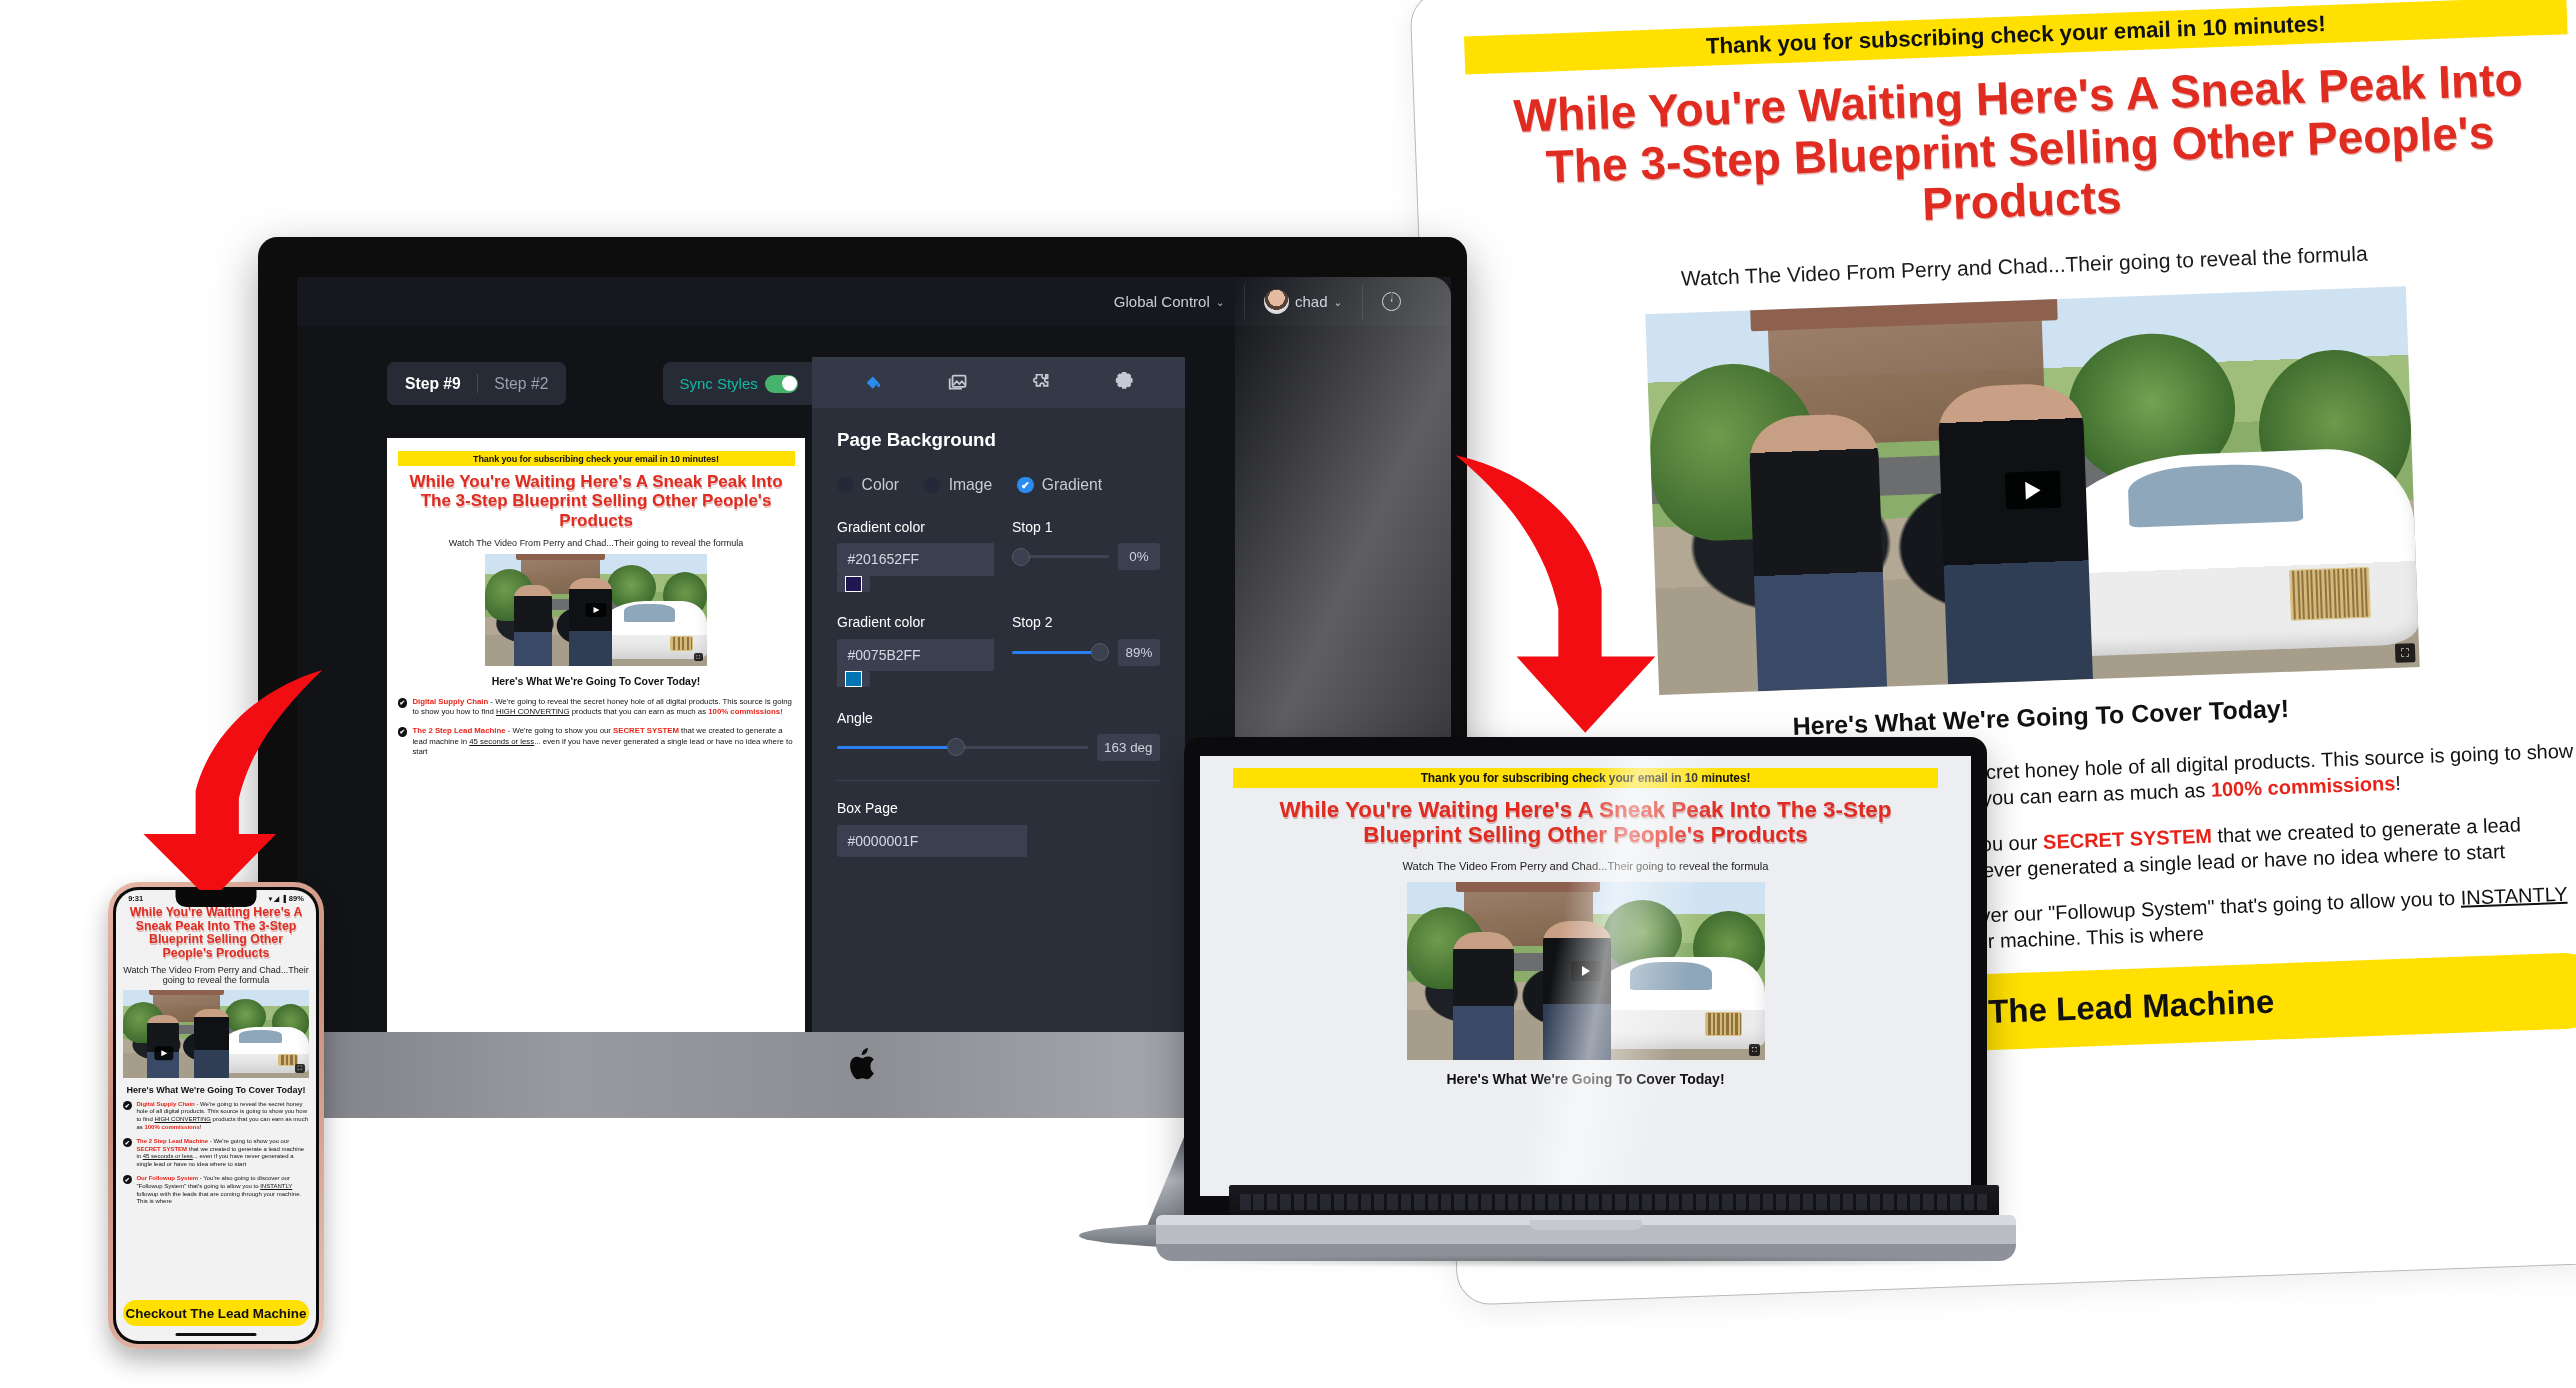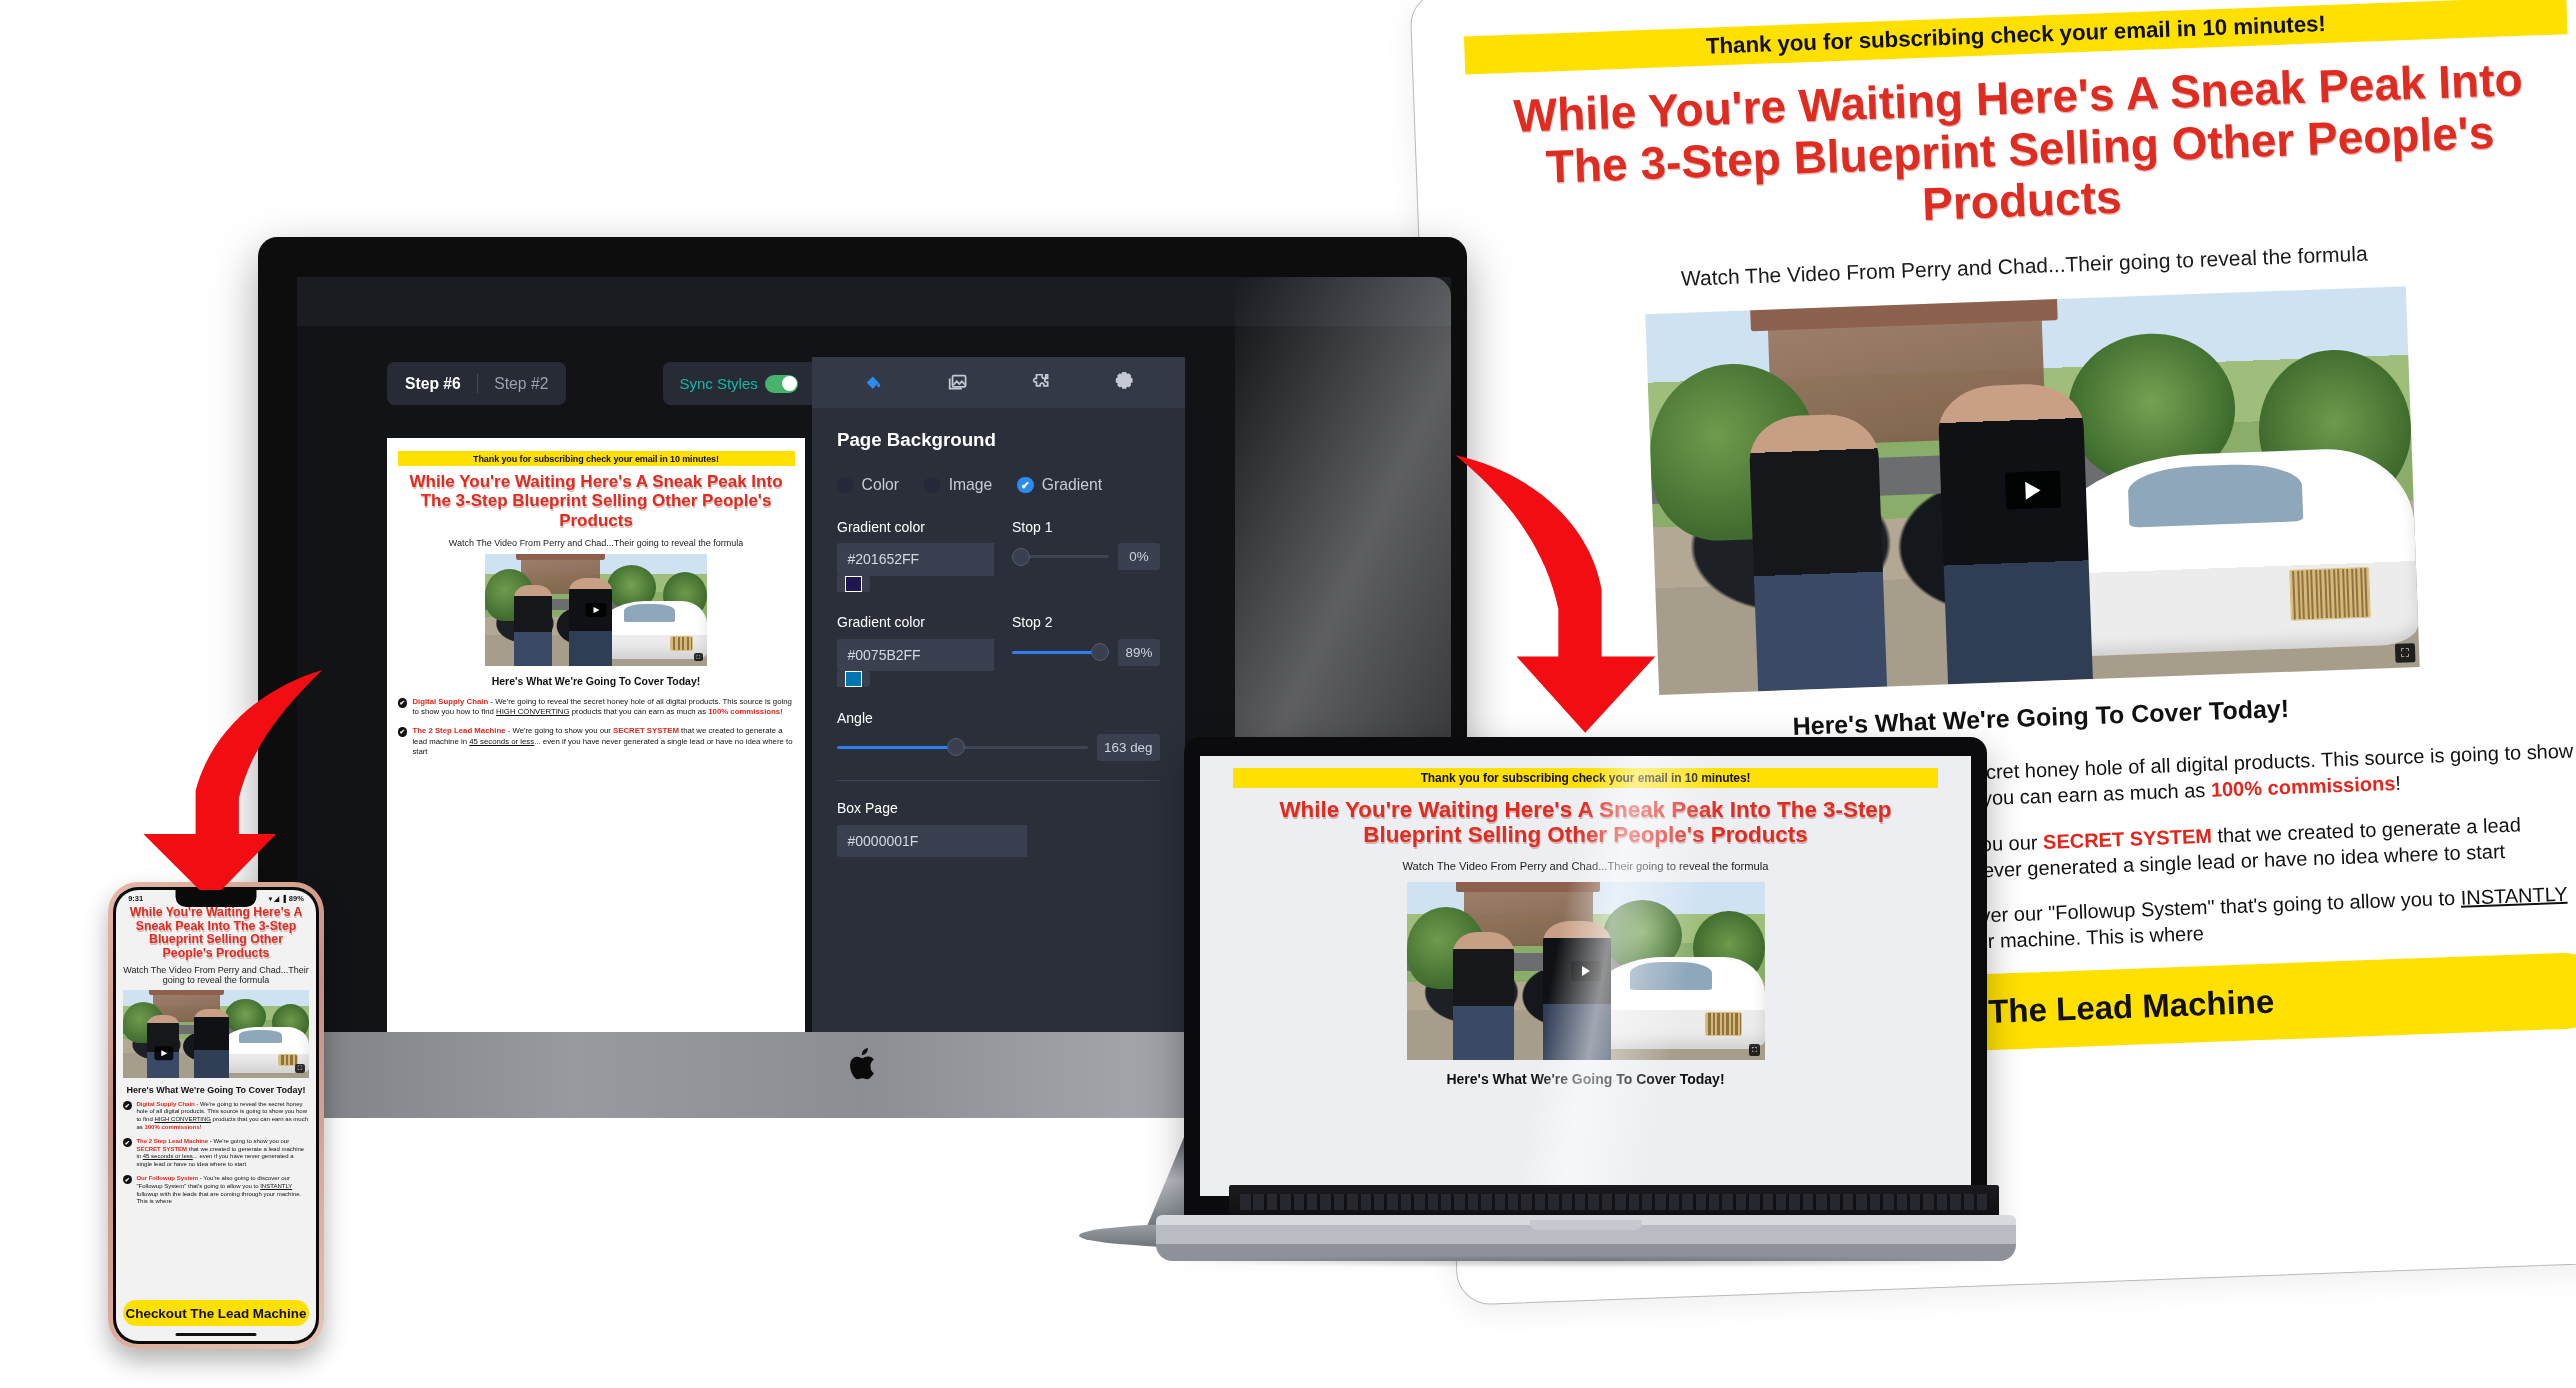--- a/index.html
+++ b/index.html
@@ -281,25 +281,41 @@
       </div>
 
       <div class="cta-pill">Checkout The Lead Machine</div>
     </div>
   </div>
 
   <div class="imac">
     <div class="imac-bezel"></div>
     <div class="imac-screen">
 
+      <div class="topbar">
+        <div class="topbar-item">
+          <span>Global Control</span>
+          <span class="caret">⌄</span>
+        </div>
+        <div class="divline"></div>
+        <div class="topbar-item">
+          <span class="avatar"></span>
+          <span>chad</span>
+          <span class="caret">⌄</span>
+        </div>
+        <div class="divline"></div>
+        <div class="topbar-item">
+          <span class="power"></span>
+        </div>
+      </div>
 
       <div class="editbar">
 
         <div class="chipgroup chip-steps">
-          <span class="s active">Step #6</span>
+          <span class="s active">Step #9</span>
           <span class="chip-vsep"></span>
           <span class="s">Step #2</span>
         </div>
 
         <div class="chipgroup chip-toggles">
           <div class="tgl-wrap">
             <span>Sync Styles</span>
             <span class="tgl on">
                 <span class="knob"></span>
               </span>

